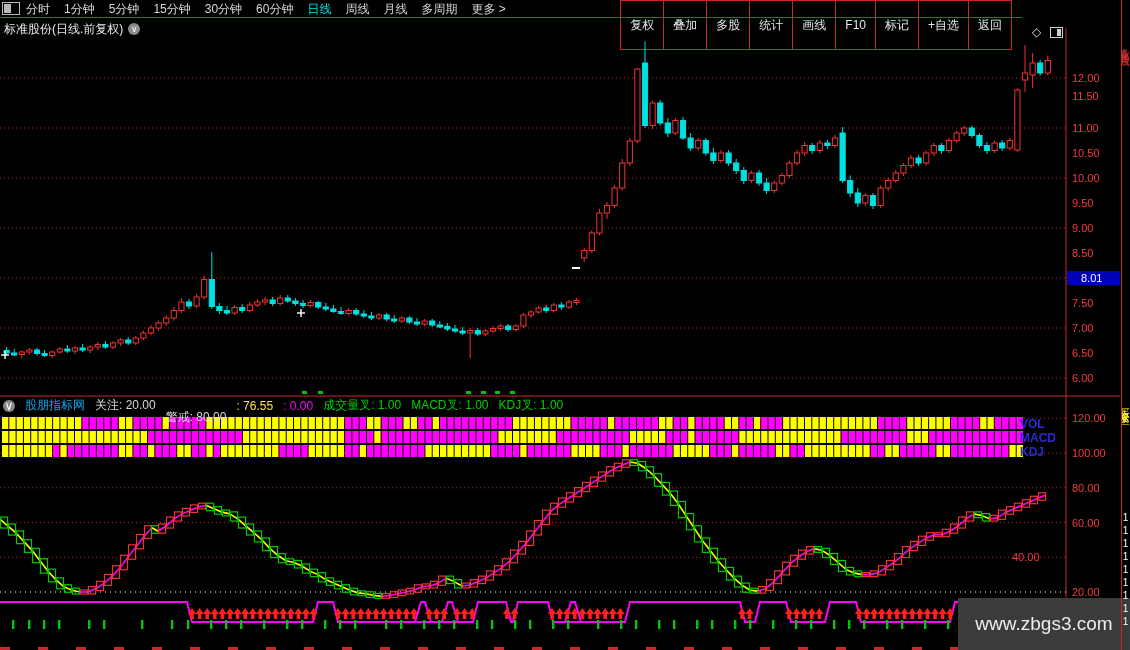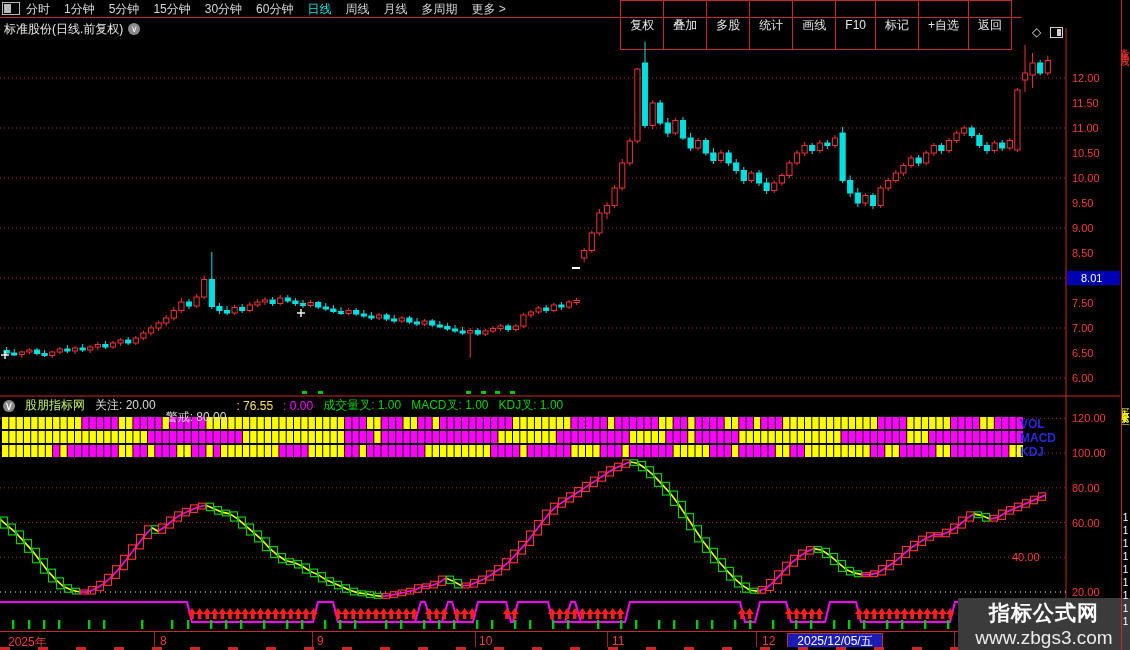--- a/index.html
+++ b/index.html
@@ -1224,21 +1224,21 @@
         <rect x="901" y="620" width="2.4" height="9" fill="#00c800"></rect>
         <rect x="924" y="620" width="2.4" height="9" fill="#00c800"></rect>
         <rect x="947" y="620" width="2.4" height="9" fill="#00c800"></rect>
         <rect x="962" y="620" width="2.4" height="9" fill="#00c800"></rect>
         <rect x="970" y="620" width="2.4" height="9" fill="#00c800"></rect>
       </g>
     </svg>
 
 <div id="labels" class="abs" style="left:0;top:0;width:1130px;height:650px;pointer-events:none">
       <div class="axis-label" style="left: 1072px; top: 72px;">12.00</div>
-      <div class="axis-label" style="left: 1072px; top: 97px;">11.50</div>
+      <div class="axis-label" style="left: 1072px; top: 90px;">11.50</div>
       <div class="axis-label" style="left: 1072px; top: 122px;">11.00</div>
       <div class="axis-label" style="left: 1072px; top: 147px;">10.50</div>
       <div class="axis-label" style="left: 1072px; top: 172px;">10.00</div>
       <div class="axis-label" style="left: 1072px; top: 197px;">9.50</div>
       <div class="axis-label" style="left: 1072px; top: 222px;">9.00</div>
       <div class="axis-label" style="left: 1072px; top: 247px;">8.50</div>
       <div class="axis-label" style="left: 1072px; top: 272px;">8.00</div>
       <div class="axis-label" style="left: 1072px; top: 297px;">7.50</div>
       <div class="axis-label" style="left: 1072px; top: 322px;">7.00</div>
       <div class="axis-label" style="left: 1072px; top: 347px;">6.50</div>
@@ -1247,50 +1247,33 @@
       <div class="axis-label" style="left: 1072px; top: 412.4px;">120.00</div>
       <div class="axis-label" style="left: 1072px; top: 447.12px;">100.00</div>
       <div class="axis-label" style="left: 1072px; top: 481.84px;">80.00</div>
       <div class="axis-label" style="left: 1072px; top: 516.56px;">60.00</div>
       <div class="axis-label" style="left: 1012px; top: 551.28px;">40.00</div>
       <div class="axis-label" style="left: 1072px; top: 586px;">20.00</div>
     </div>
 
 <div id="ind-header" class="abs">
   <span class="chev-circle">∨</span>
-  <span style="color:#bef264">股朋指标网</span>
+  <span style="color:#0ea5e9">股朋指标网</span>
 <div style="color: rgb(216, 216, 216); font-size: 12px;">关注: 20.00</div>
       <div style="color: rgb(216, 216, 216); font-size: 12px; margin-top: 24px;">警戒: 80.00</div>
       <div style="color: #fde047; font-size: 12px;">: 76.55</div>
       <div style="color: rgb(255, 0, 255); font-size: 12px;">: 0.00</div>
       <div style="color: rgb(0, 210, 0); font-size: 12px;">成交量叉: 1.00</div>
       <div style="color: rgb(0, 210, 0); font-size: 12px;">MACD叉: 1.00</div>
       <div style="color: rgb(0, 210, 0); font-size: 12px;">KDJ叉: 1.00</div>
     </div>
 
-<div id="date-axis" class="abs">
-      <div class="date-item" style="left: 8px;">2025年</div>
-      <div class="date-item" style="left: 160px;">8</div>
-      <div class="date-item" style="left: 317px;">9</div>
-      <div class="date-item" style="left: 479px;">10</div>
-      <div class="date-item" style="left: 612px;">11</div>
-      <div class="date-item" style="left: 762px;">12</div>
-      <div class="date-item" style="left: 960px;">1</div>
-      <div class="date-sep" style="left: 154px;"></div>
-      <div class="date-sep" style="left: 312px;"></div>
-      <div class="date-sep" style="left: 475px;"></div>
-      <div class="date-sep" style="left: 607px;"></div>
-      <div class="date-sep" style="left: 756px;"></div>
-      <div class="date-sep" style="left: 954px;"></div>
-      <div class="date-cur" style="left: 787px; width: 96px;">2025/12/05/五</div>
-    </div>
 <div id="axis-bottom-ticks" class="abs"></div>
 
 <div id="watermark" class="abs">
-  <span class="l1">指标公式网</span>
   <span class="l2">www.zbgs3.com</span>
 </div>
 
 <div id="right-strip" class="abs">
   <div class="vglyphs" style="top:40px;height:330px">多空趋势线</div>
   <div class="vglyphs" style="top:400px;height:110px;color:#ffff00">买卖提示区</div>
   <div class="vglyphs" style="top:512px;height:120px;color:#fff">111111111</div>
 </div>
 
 </div>

